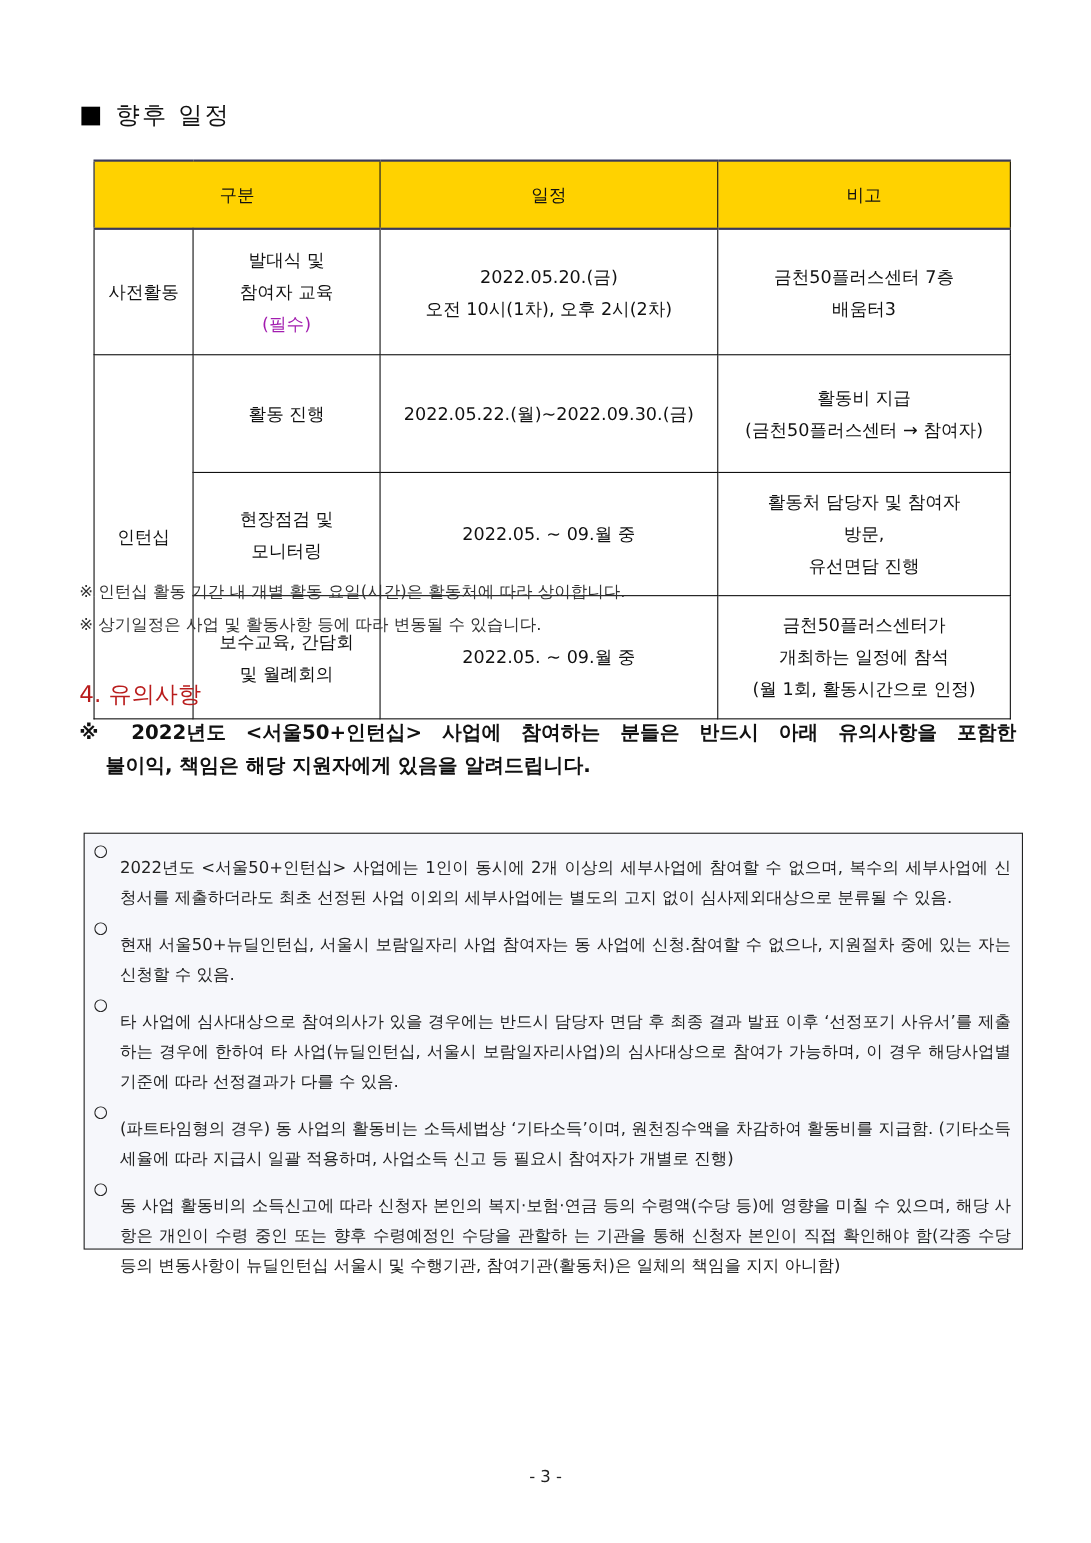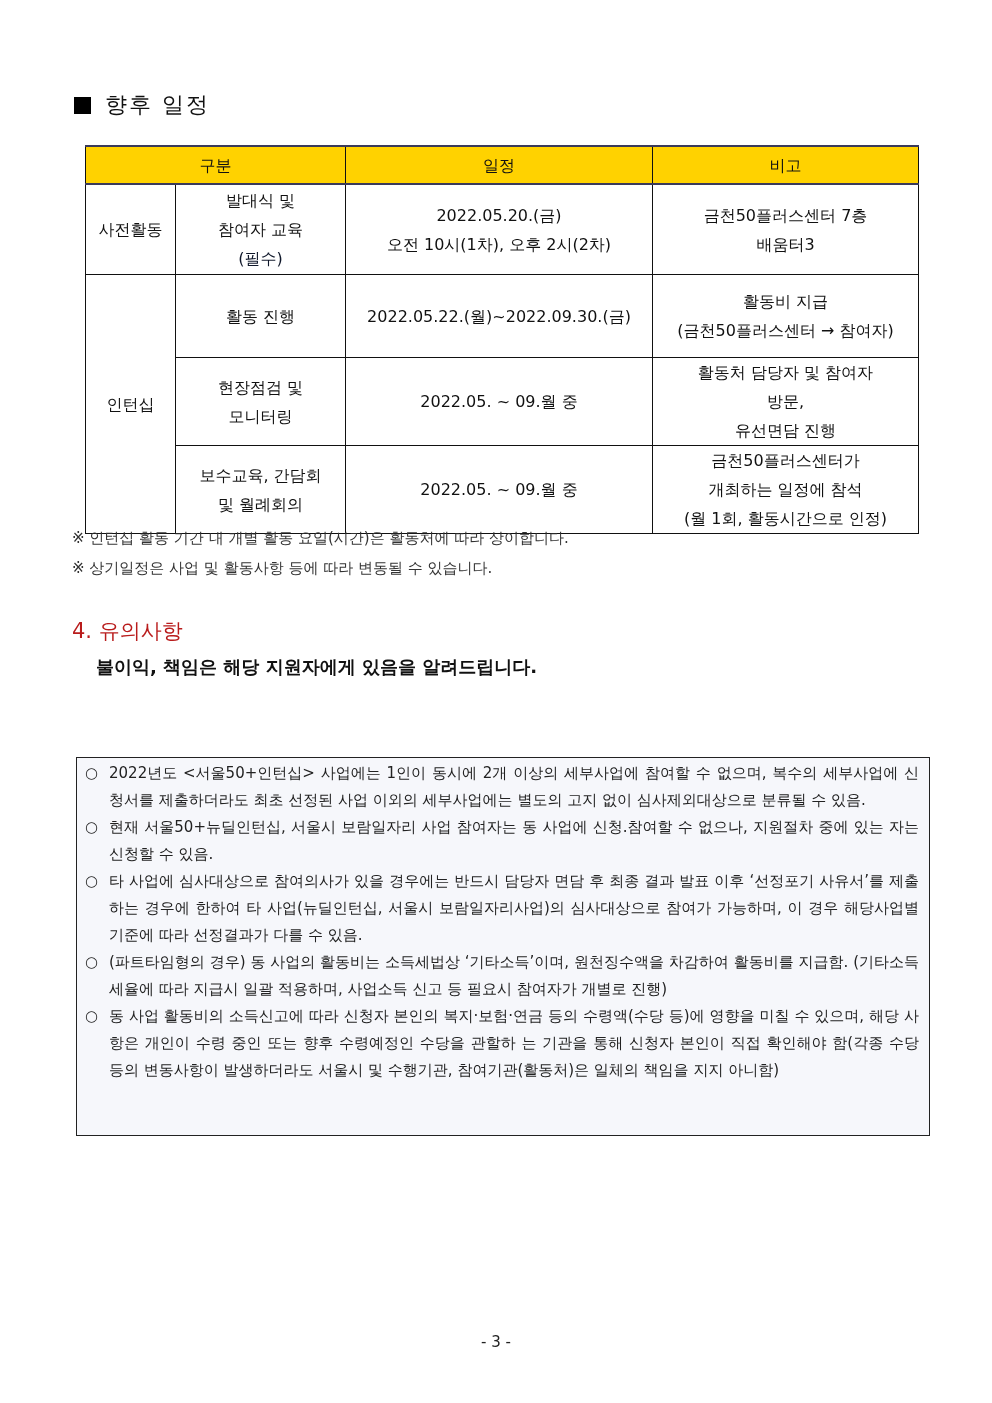--- a/index.html
+++ b/index.html
@@ -13,52 +13,52 @@
   }
   .section-heading .square {
     width: 17px; height: 17px; background: #000; display: inline-block; margin-right: 14px;
   }
   table.schedule {
     position: absolute; left: 85px; top: 145px; width: 833px;
     border-collapse: collapse; font-size: 16px; table-layout: fixed;
   }
   table.schedule td, table.schedule th {
     border: 1px solid #111; text-align: center; vertical-align: middle;
-    line-height: 29px; padding: 0 4px; font-weight: normal;
+    line-height: 29px; padding: 12px 4px; font-weight: normal;
   }
   table.schedule th {
     background: #ffd200; height: 36px; border-top: 2px solid #3a3a5a;
     border-bottom: 2px solid #3a3a5a;
   }
   table.schedule tr.r1 td { height: 89px; }
   table.schedule tr.r2 td { height: 82px; }
   table.schedule tr.r3 td { height: 81px; }
   table.schedule tr.r4 td { height: 81px; }
-  .red { color: #0f172a; }
+  .red { color: #a21caf; }
   .notes {
     position: absolute; left: 72px; top: 528px; font-size: 15px; color: #333;
   }
   .notes div { height: 30px; line-height: 20px; }
   .h4 {
     position: absolute; left: 72px; top: 617px; font-size: 21px; color: #b91c1c;
   }
   .warning {
     position: absolute; left: 72px; top: 652px; width: 852px;
     font-size: 18px; font-weight: bold; line-height: 30px; color: #111;
   }
   .warning .line { white-space: nowrap; text-align: justify; text-align-last: justify; }
   .warning .indent { padding-left: 24px; }
   .notice-box {
     position: absolute; left: 76px; top: 757px; width: 854px; height: 379px;
     border: 1px solid #222; background: #f6f7fb; box-sizing: border-box;
     padding: 2px 10px 0 8px; font-size: 15px; line-height: 27px; color: #222;
   }
   .notice-item { display: flex; }
   .notice-item .bullet { width: 24px; flex: none; font-size: 15px; }
-  .notice-item .text { flex: 1; text-align: justify; }
+  .notice-item .text { flex: 1; text-align: justify; margin-top: 16px; }
   .page-number {
     position: absolute; left: 0; width: 992px; top: 1333px; text-align: center;
     font-size: 15px; color: #222;
   }
 </style>
 </head>
 <body>
 
 <div class="section-heading">
   <span class="square"></span>
@@ -139,20 +139,21 @@
   </table>
 
 <div class="notes">
   <div>※ 인턴십 활동 기간 내 개별 활동 요일(시간)은 활동처에 따라 상이합니다.</div>
   <div>※ 상기일정은 사업 및 활동사항 등에 따라 변동될 수 있습니다.</div>
 </div>
 
 <div class="h4">4. 유의사항</div>
 
 <div class="warning">
+  <div class="line">※ 2022년도 &lt;서울50+인턴십&gt; 사업에 참여하는 분들은 반드시 아래 유의사항을 포함한</div>
   <div class="indent">불이익, 책임은 해당 지원자에게 있음을 알려드립니다.</div>
 </div>
 
 <div class="notice-box">
   <div class="notice-item">
     <span class="bullet">○</span>
     <span class="text">2022년도 &lt;서울50+인턴십&gt; 사업에는 1인이 동시에 2개 이상의 세부사업에 참여할 수 없으며, 복수의 세부사업에 신청서를 제출하더라도 최초 선정된 사업 이외의 세부사업에는 별도의 고지 없이 심사제외대상으로 분류될 수 있음.</span>
   </div>
   <div class="notice-item">
     <span class="bullet">○</span>
@@ -161,17 +162,17 @@
   <div class="notice-item">
     <span class="bullet">○</span>
     <span class="text">타 사업에 심사대상으로 참여의사가 있을 경우에는 반드시 담당자 면담 후 최종 결과 발표 이후 ‘선정포기 사유서’를 제출하는 경우에 한하여 타 사업(뉴딜인턴십, 서울시 보람일자리사업)의 심사대상으로 참여가 가능하며, 이 경우 해당사업별 기준에 따라 선정결과가 다를 수 있음.</span>
   </div>
   <div class="notice-item">
     <span class="bullet">○</span>
     <span class="text">(파트타임형의 경우) 동 사업의 활동비는 소득세법상 ‘기타소득’이며, 원천징수액을 차감하여 활동비를 지급함. (기타소득세율에 따라 지급시 일괄 적용하며, 사업소득 신고 등 필요시 참여자가 개별로 진행)</span>
   </div>
   <div class="notice-item">
     <span class="bullet">○</span>
-    <span class="text">동 사업 활동비의 소득신고에 따라 신청자 본인의 복지·보험·연금 등의 수령액(수당 등)에 영향을 미칠 수 있으며, 해당 사항은 개인이 수령 중인 또는 향후 수령예정인 수당을 관할하 는 기관을 통해 신청자 본인이 직접 확인해야 함(각종 수당 등의 변동사항이 발생하더라도 서울시 및 수행기관, 참여기관(활동처)은 일체의 책임을 지지 아니함)</span>
+    <span class="text">동 사업 활동비의 소득신고에 따라 신청자 본인의 복지·보험·연금 등의 수령액(수당 등)에 영향을 미칠 수 있으며, 해당 사항은 개인이 수령 중인 또는 향후 수령예정인 수당을 관할하 는 기관을 통해 신청자 본인이 직접 확인해야 함(각종 수당 등의 변동사항이 뉴딜인턴십 서울시 및 수행기관, 참여기관(활동처)은 일체의 책임을 지지 아니함)</span>
   </div>
 </div>
 
 <div class="page-number">- 3 -</div>
 
 </body></html>

